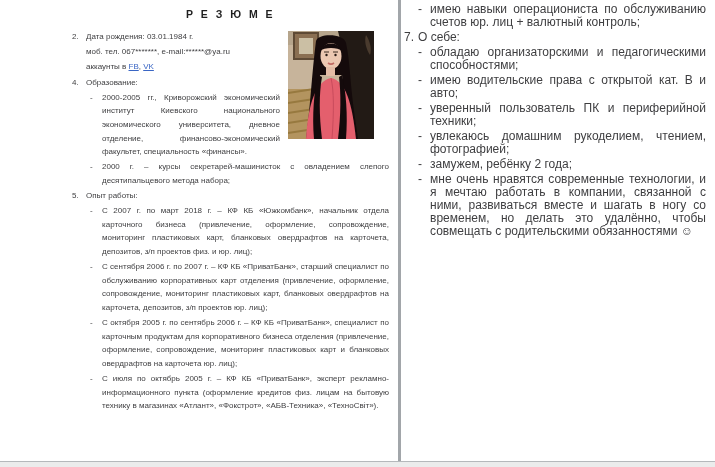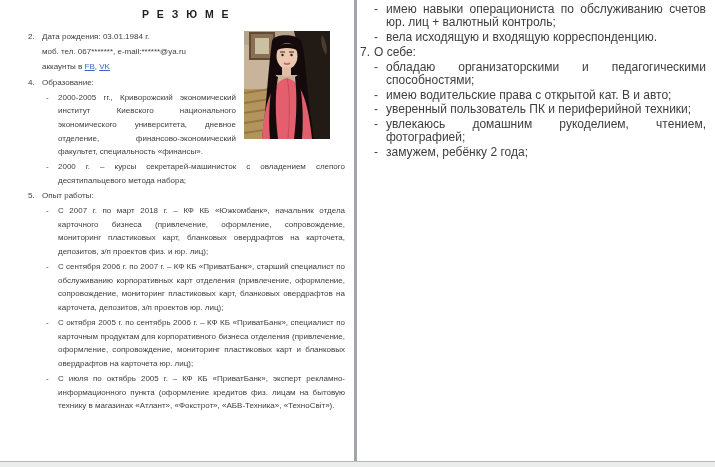--- a/index.html
+++ b/index.html
@@ -1,21 +1,21 @@
 <!DOCTYPE html>
 <html><head>
 <meta charset="utf-8">
 <style>
   html,body{margin:0;padding:0;}
   body{
     width:715px;height:467px;background:#ffffff;overflow:hidden;position:relative;
     font-family:"Liberation Sans","DejaVu Sans",sans-serif;color:#3e3e40;
     -webkit-font-smoothing:antialiased;
   }
-  .doc{display:flex;height:463px;overflow:hidden;}
+  .doc{display:flex;height:463px;overflow:hidden;margin-left:44px;}
   .col-left{
     width:354px;box-sizing:border-box;padding:5px 9px 0 28px;
     font-size:8px;line-height:13.6px;flex:none;
   }
   .divider{width:3px;height:461px;background:#a2a6aa;flex:none;}
   .col-right{
     flex:1;box-sizing:border-box;padding:3px 9px 0 3px;
     font-size:12px;line-height:13.2px;
   }
   .bottom-edge{
@@ -87,25 +87,25 @@
     <div class="bullet"><span class="bm">-</span><span>С сентября 2006 г. по 2007 г. – КФ КБ «ПриватБанк», старший специалист по обслуживанию корпоративных карт отделения (привлечение, оформление, сопровождение, мониторинг пластиковых карт, бланковых овердрафтов на карточета, депозитов, з/п проектов юр. лиц);</span></div>
     <div class="bullet"><span class="bm">-</span><span>С октября 2005 г. по сентябрь 2006 г. – КФ КБ «ПриватБанк», специалист по карточным продуктам для корпоративного бизнеса отделения (привлечение, оформление, сопровождение, мониторинг пластиковых карт и бланковых овердрафтов на карточета юр. лиц);</span></div>
     <div class="bullet"><span class="bm">-</span><span>С июля по октябрь 2005 г. – КФ КБ «ПриватБанк», эксперт рекламно-информационного пункта (оформление кредитов физ. лицам на бытовую технику в магазинах «Атлант», «Фокстрот», «АБВ-Техника», «ТехноСвіт»).</span></div>
 
   </div>
 
   <div class="divider"></div>
 
   <div class="col-right">
     <div class="bullet"><span class="bm">-</span><span>имею навыки операциониста по обслуживанию счетов юр. лиц + валютный контроль;</span></div>
-    <div class="bullet"><span class="bm">-</span><span>вела исходящую и входящую корреспонденцию.</span></div>
 
     <div class="item"><span class="num">7.</span><span>О себе:</span></div>
     <div class="bullet"><span class="bm">-</span><span>обладаю организаторскими и педагогическими способностями;</span></div>
     <div class="bullet"><span class="bm">-</span><span>имею водительские права с открытой кат. В и авто;</span></div>
     <div class="bullet"><span class="bm">-</span><span>уверенный пользователь ПК и периферийной техники;</span></div>
     <div class="bullet"><span class="bm">-</span><span>увлекаюсь домашним рукоделием, чтением, фотографией;</span></div>
     <div class="bullet"><span class="bm">-</span><span>замужем, ребёнку 2 года;</span></div>
+    <div class="bullet"><span class="bm">-</span><span>мне очень нравятся современные технологии, и я мечтаю работать в компании, связанной с ними, развиваться вместе и шагать в ногу со временем, но делать это удалённо, чтобы совмещать с родительскими обязанностями ☺</span></div>
   </div>
 
 </div>
 
 <div class="bottom-edge"></div>
 
 </body></html>

